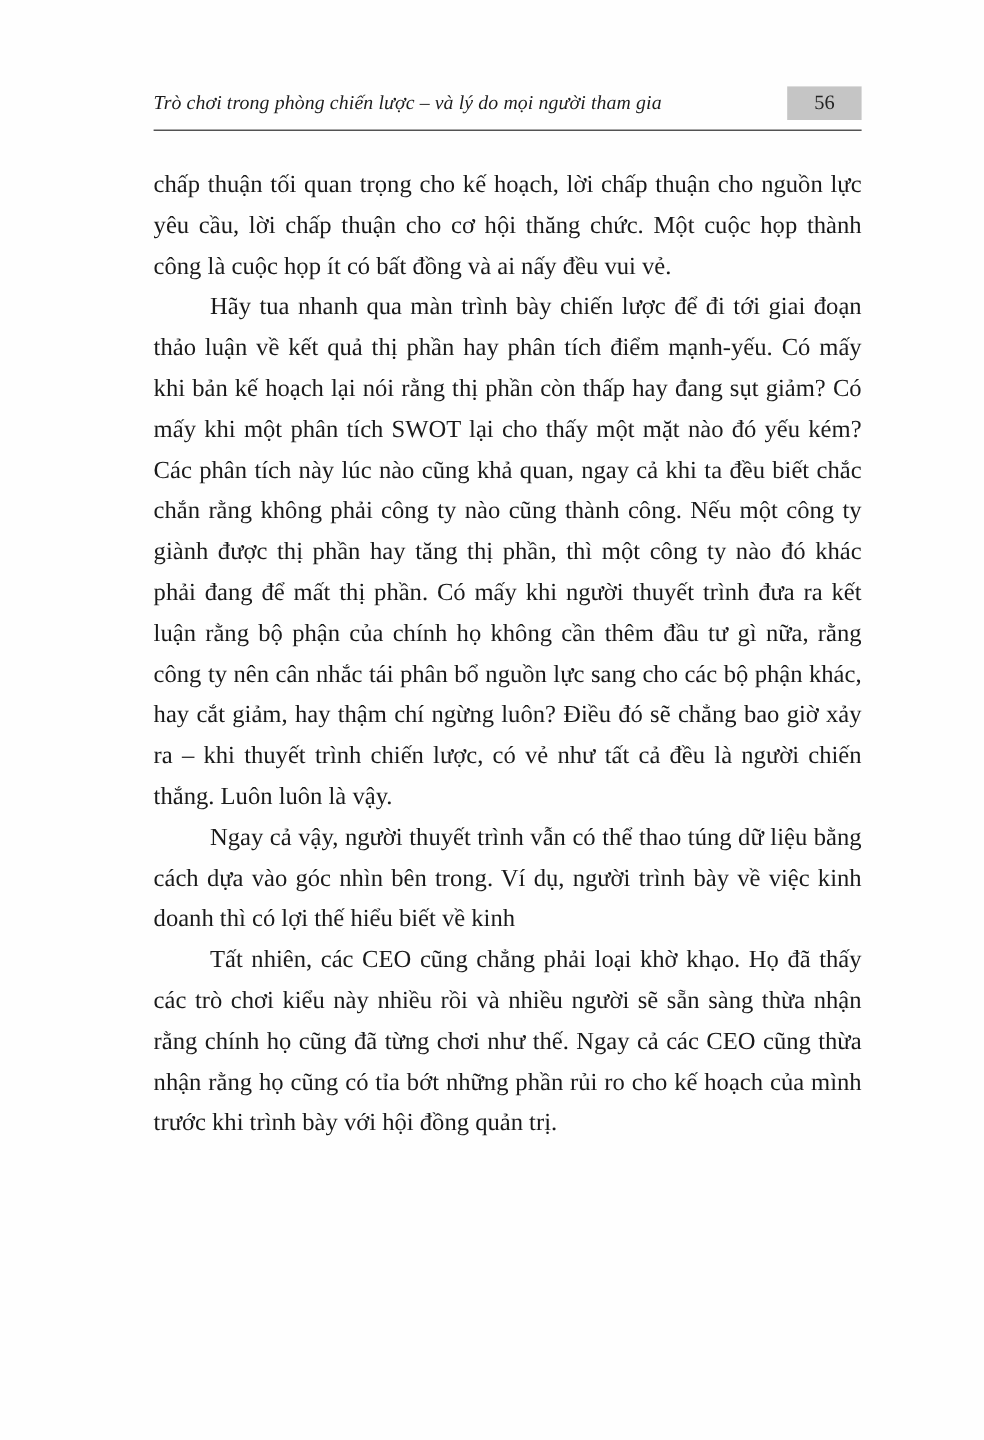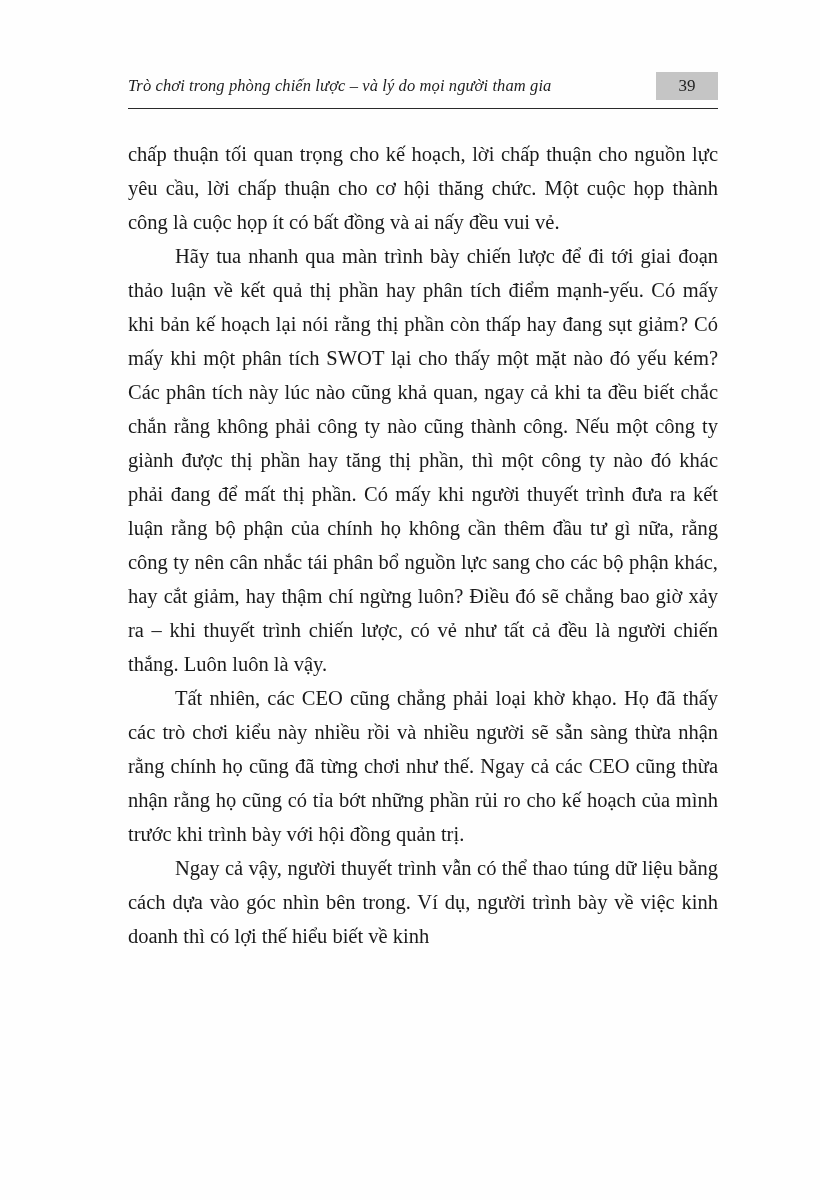--- a/index.html
+++ b/index.html
@@ -70,26 +70,26 @@
   }
 </style>
 </head>
 <body>
 
 <div class="page">
   <div class="content">
 
     <header class="running-header">
       <span class="running-title">Trò chơi trong phòng chiến lược – và lý do mọi người tham gia</span>
-      <span class="page-num-box">39</span>
+      <span class="page-num-box">56</span>
     </header>
 
     <hr class="divider">
 
     <main class="body-text">
       <p class="no-indent">chấp thuận tối quan trọng cho kế hoạch, lời chấp thuận cho nguồn lực yêu cầu, lời chấp thuận cho cơ hội thăng chức. Một cuộc họp thành công là cuộc họp ít có bất đồng và ai nấy đều vui vẻ.</p>
       <p>Hãy tua nhanh qua màn trình bày chiến lược để đi tới giai đoạn thảo luận về kết quả thị phần hay phân tích điểm mạnh-yếu. Có mấy khi bản kế hoạch lại nói rằng thị phần còn thấp hay đang sụt giảm? Có mấy khi một phân tích SWOT lại cho thấy một mặt nào đó yếu kém? Các phân tích này lúc nào cũng khả quan, ngay cả khi ta đều biết chắc chắn rằng không phải công ty nào cũng thành công. Nếu một công ty giành được thị phần hay tăng thị phần, thì một công ty nào đó khác phải đang để mất thị phần. Có mấy khi người thuyết trình đưa ra kết luận rằng bộ phận của chính họ không cần thêm đầu tư gì nữa, rằng công ty nên cân nhắc tái phân bổ nguồn lực sang cho các bộ phận khác, hay cắt giảm, hay thậm chí ngừng luôn? Điều đó sẽ chẳng bao giờ xảy ra – khi thuyết trình chiến lược, có vẻ như tất cả đều là người chiến thắng. Luôn luôn là vậy.</p>
+      <p>Ngay cả vậy, người thuyết trình vẫn có thể thao túng dữ liệu bằng cách dựa vào góc nhìn bên trong. Ví dụ, người trình bày về việc kinh doanh thì có lợi thế hiểu biết về kinh</p>
       <p>Tất nhiên, các CEO cũng chẳng phải loại khờ khạo. Họ đã thấy các trò chơi kiểu này nhiều rồi và nhiều người sẽ sẵn sàng thừa nhận rằng chính họ cũng đã từng chơi như thế. Ngay cả các CEO cũng thừa nhận rằng họ cũng có tỉa bớt những phần rủi ro cho kế hoạch của mình trước khi trình bày với hội đồng quản trị.</p>
-      <p>Ngay cả vậy, người thuyết trình vẫn có thể thao túng dữ liệu bằng cách dựa vào góc nhìn bên trong. Ví dụ, người trình bày về việc kinh doanh thì có lợi thế hiểu biết về kinh</p>
     </main>
 
   </div>
 </div>
 
 </body></html>

